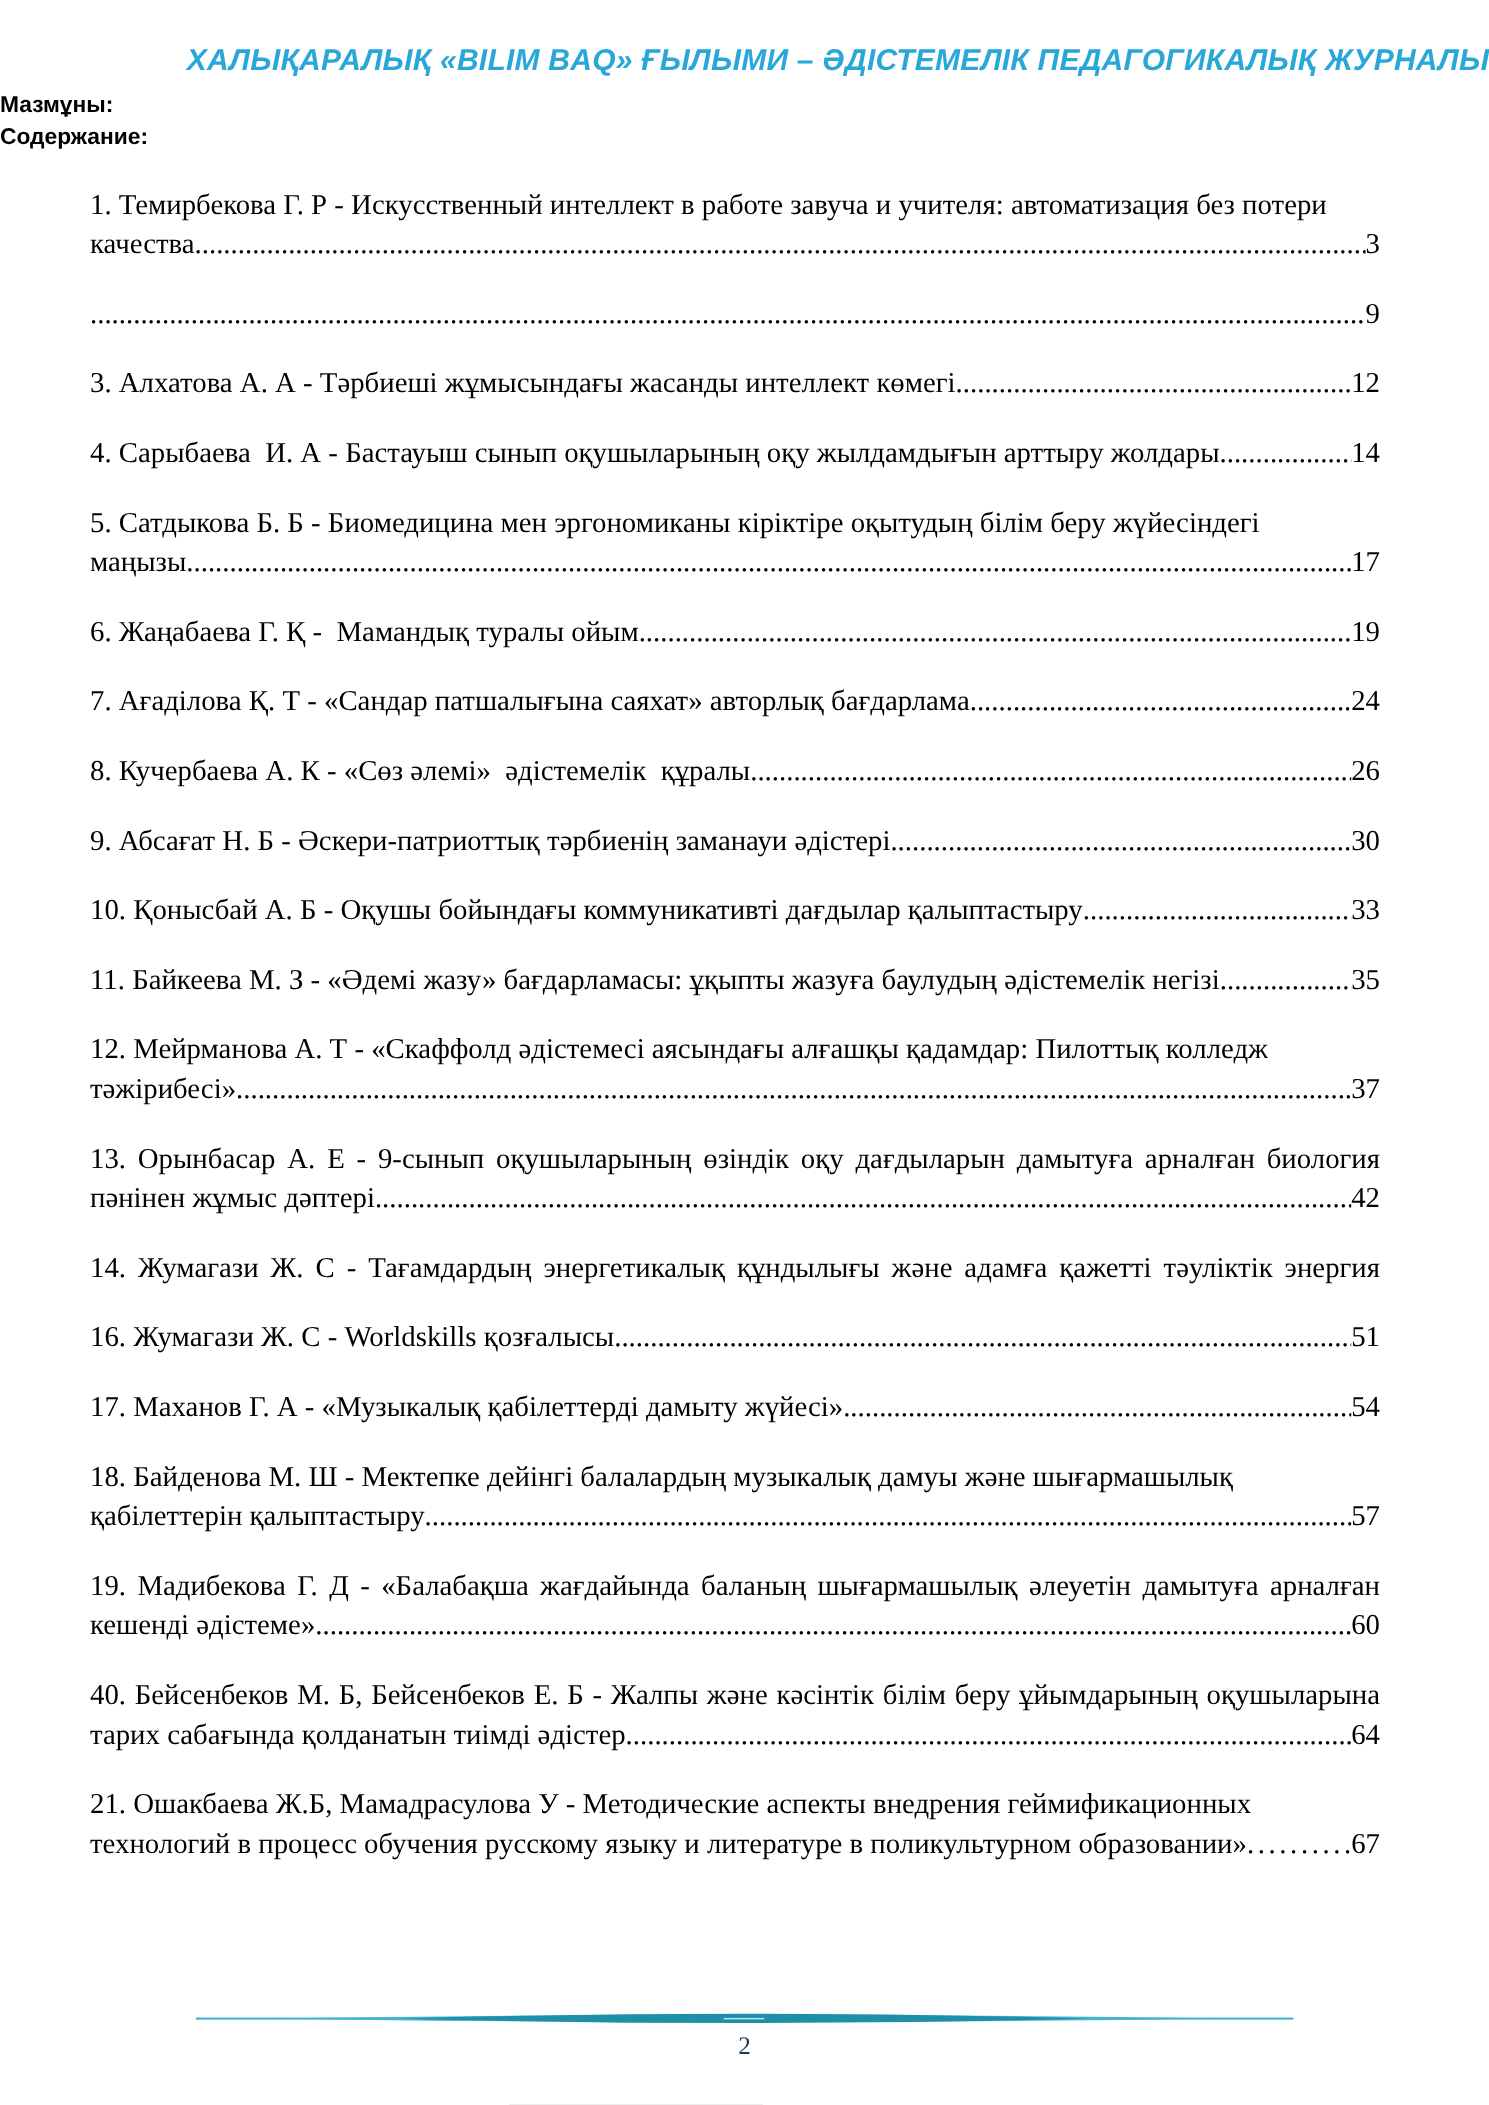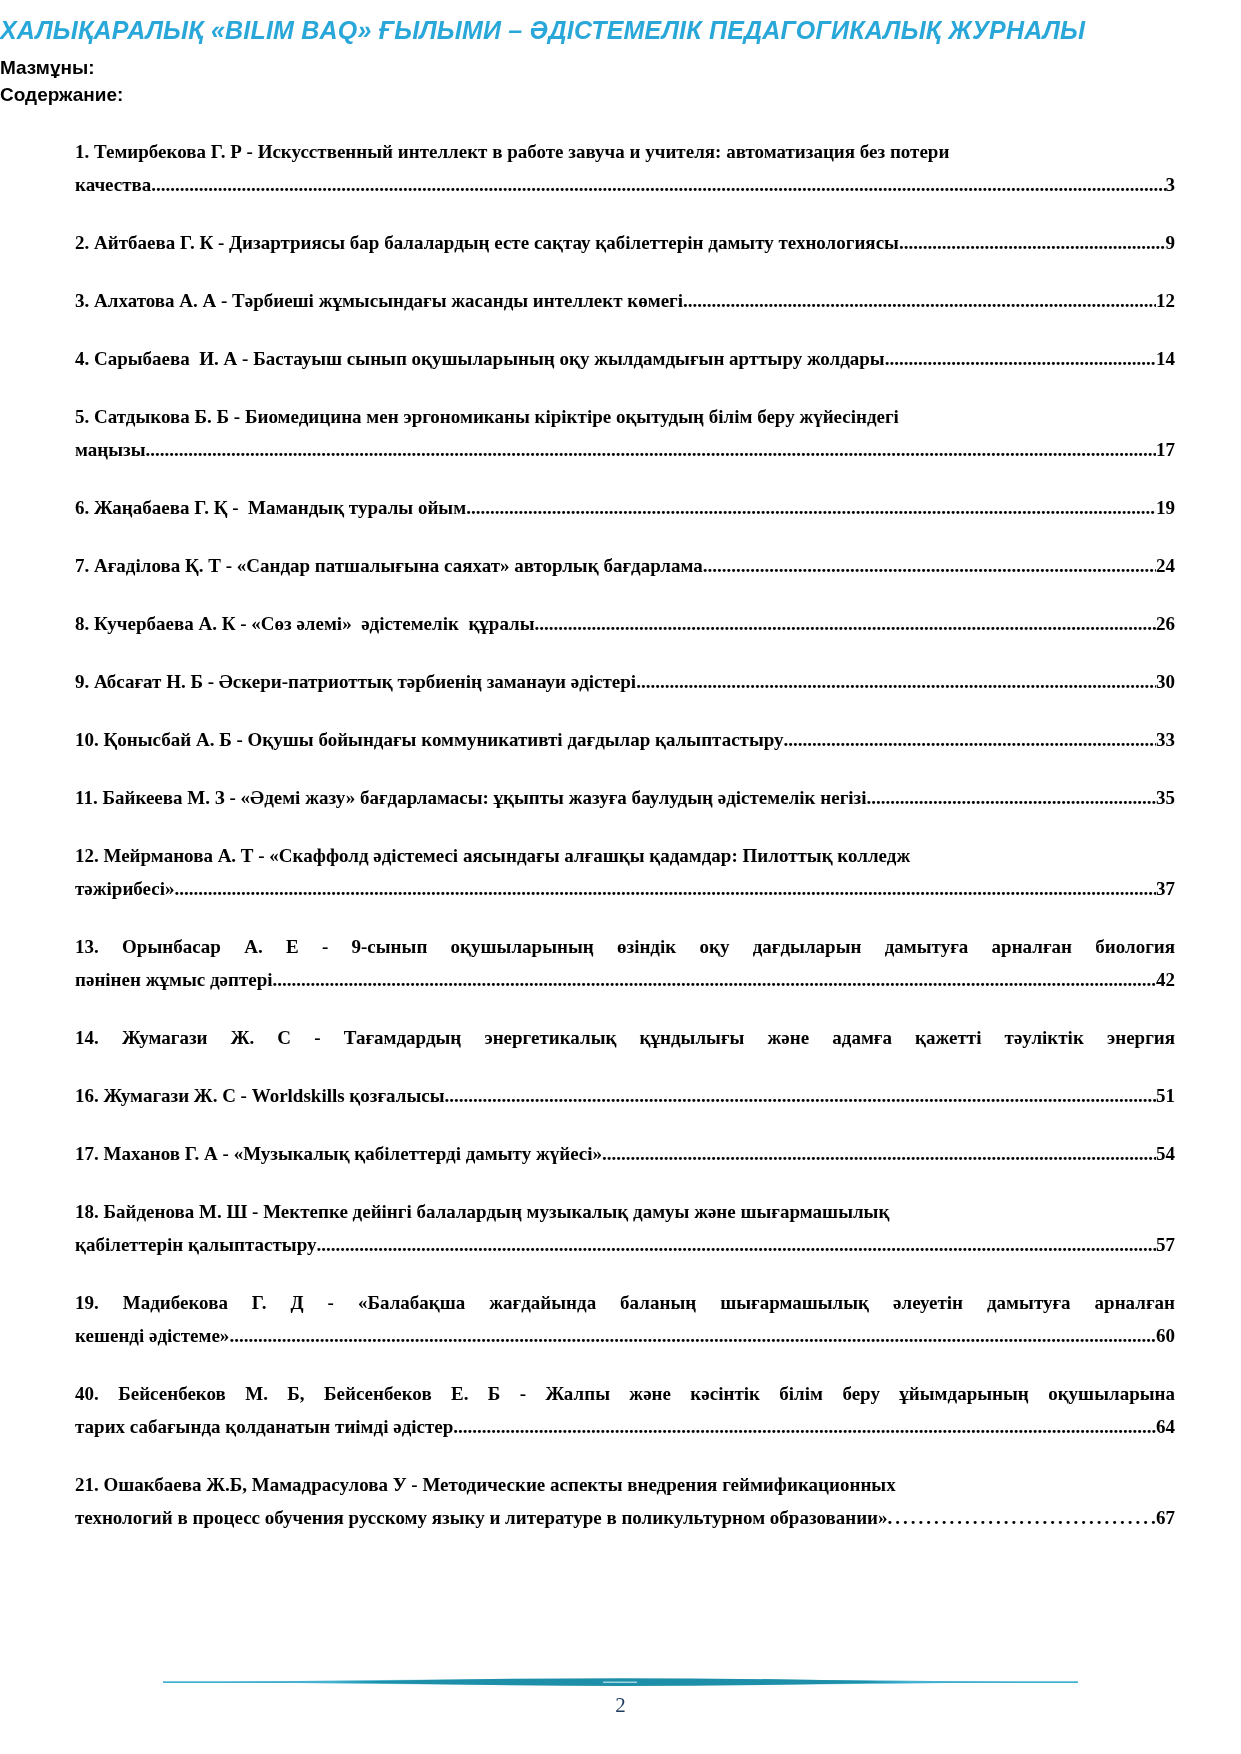--- a/index.html
+++ b/index.html
@@ -9,33 +9,33 @@
     --pagenum: #1c3a5e;
     --text: #000000;
   }
   * { box-sizing: border-box; }
   body { margin: 0; background: #888; font-family: "Liberation Serif", serif; }
   .page {
     width: 1241px; height: 1754px; margin: 0 auto; background: #ffffff;
     position: relative; overflow: hidden;
   }
   .title {
-    padding-top: 16px; text-align: left;
+    padding-top: 36px; text-align: right;
     font-family: "Liberation Sans", sans-serif;
     font-weight: 700; font-style: italic; font-size: 25px;
     color: var(--accent); letter-spacing: 0.2px;
   }
   .sub {
     text-align: left; font-family: "Liberation Sans", sans-serif;
     font-weight: 700; font-size: 19px; color: var(--text); line-height: 27px;
   }
   .sub.kk { margin-top: 9px; }
   .toc {
-    margin: 27px 66px 0 75px;
-    font-weight: 700; font-size: 19px; color: var(--text);
+    margin: 27px 91px 0 75px;
+    font-weight: 400; font-size: 24px; color: var(--text);
   }
   .entry { margin-bottom: 25px; }
   .line { line-height: 33px; white-space: pre; overflow: hidden; }
   .line.just { white-space: normal; text-align: justify; text-align-last: justify; }
   .lastline { display: flex; align-items: flex-start; line-height: 33px; }
   .ltext { flex: 0 0 auto; white-space: pre; }
   .dots { flex: 1 1 auto; overflow: hidden; white-space: nowrap; min-width: 10px; }
   .dots::after {
     content: "....................................................................................................................................................................................................................................................................................................................................";
   }
@@ -60,21 +60,20 @@
       <div class="entry">
         <div class="line">1. Темирбекова Г. Р - Искусственный интеллект в работе завуча и учителя: автоматизация без потери</div>
         <div class="lastline">
           <span class="ltext">качества</span>
           <span class="dots"></span>
           <span class="pg">3</span>
         </div>
       </div>
       <div class="entry">
         <div class="lastline">
-          <span class="ltext">2. Айтбаева Г. К - Дизартриясы бар балалардың есте сақтау қабілеттерін дамыту технологиясы</span>
           <span class="dots"></span>
           <span class="pg">9</span>
         </div>
       </div>
       <div class="entry">
         <div class="lastline">
           <span class="ltext">3. Алхатова А. А - Тәрбиеші жұмысындағы жасанды интеллект көмегі</span>
           <span class="dots"></span>
           <span class="pg">12</span>
         </div>

